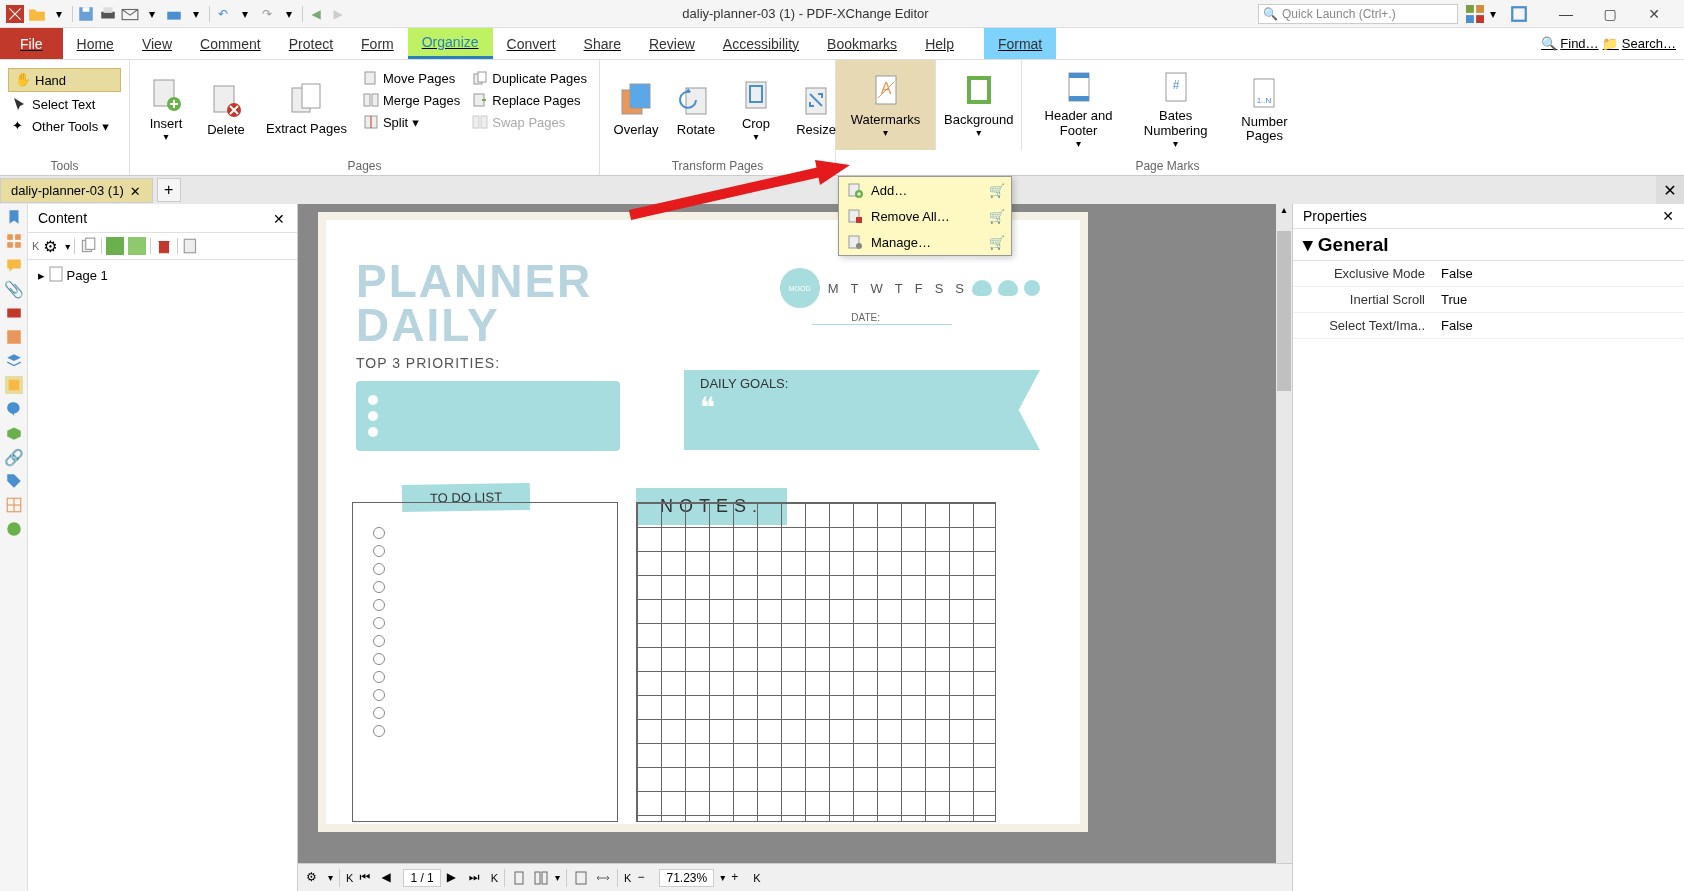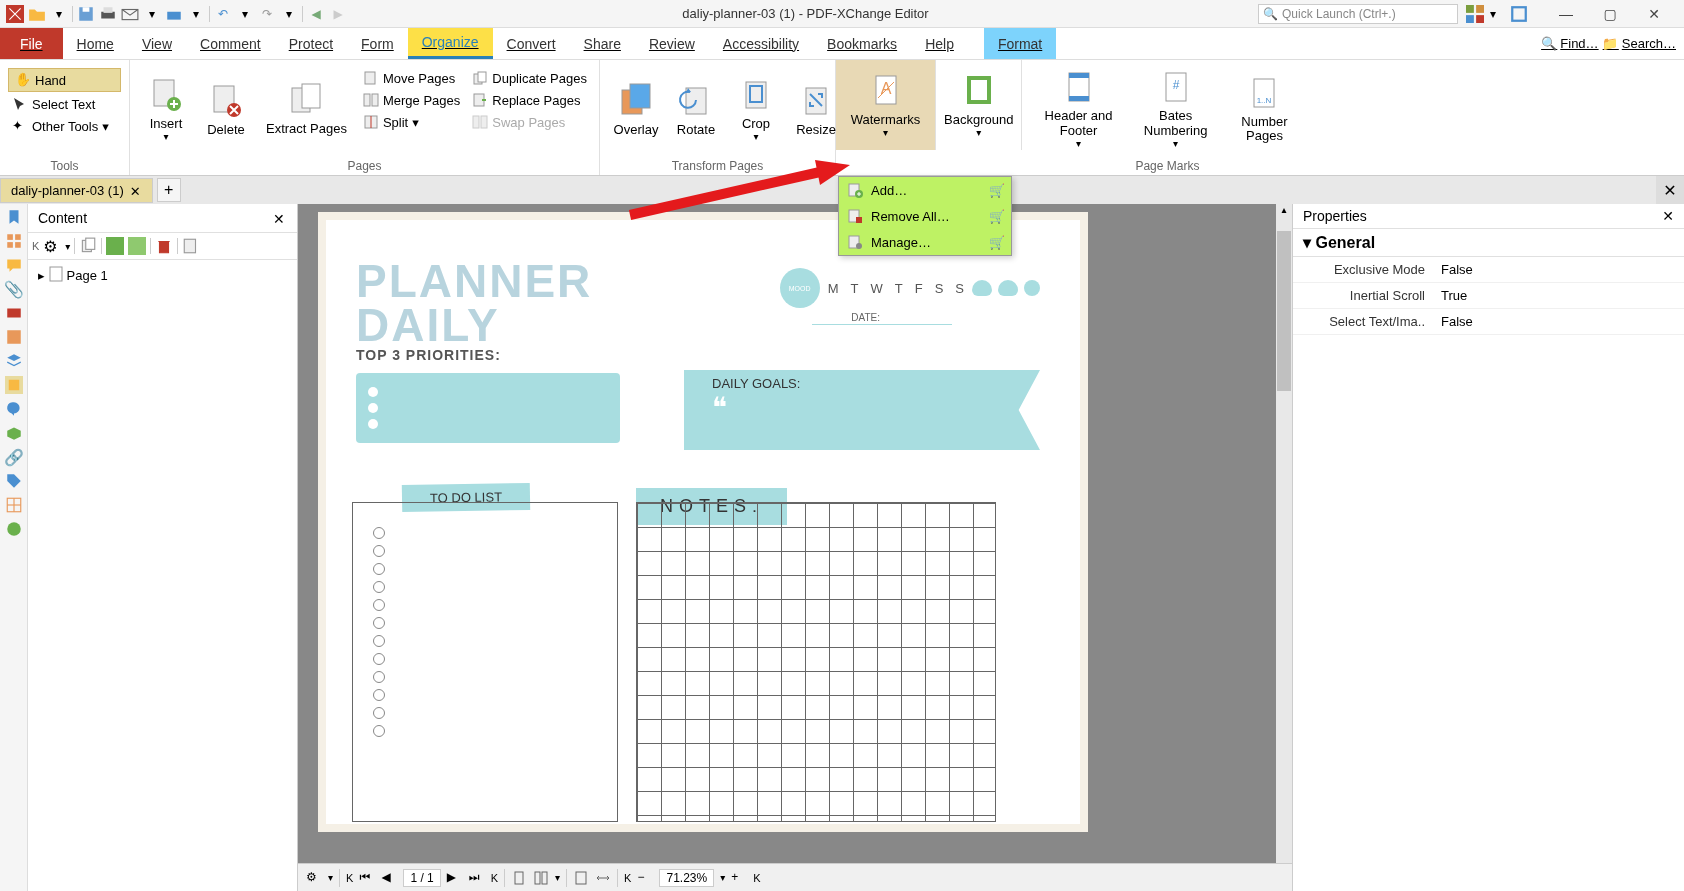--- a/index.html
+++ b/index.html
@@ -11,39 +11,39 @@
 .tb-icon { width: 18px; height: 18px; display: inline-flex; align-items: center; justify-content: center; font-size: 12px; }
 .titlebar-title { flex: 1; text-align: center; font-size: 13px; color: #333; }
 .quick-launch { width: 200px; height: 20px; border: 1px solid #ccc; background: #fff; display: flex; align-items: center; padding: 0 4px; font-size: 12px; color: #888; margin-right: 8px; }
 .win-controls { display: flex; gap: 16px; padding: 0 16px; }
 .win-btn { width: 28px; height: 20px; display: flex; align-items: center; justify-content: center; font-size: 14px; color: #444; }
 
 
 .menubar { height: 32px; background: #fff; display: flex; align-items: stretch; border-bottom: 1px solid #ddd; position: relative; text-decoration: underline; }
 .file-btn { background: #c0392b; color: #fff; padding: 0 20px; display: flex; align-items: center; font-size: 14px; }
 .menu-item { padding: 0 14px; display: flex; align-items: center; font-size: 14px; color: #333; cursor: pointer; }
-.menu-item.active { border-bottom: 3px solid #2980b9; color: #2980b9; background: #fde047; }
+.menu-item.active { border-bottom: 3px solid #2980b9; color: #2980b9; background: #bef264; }
 .format-item { background: #7dd3fc; margin-left: 16px; }
 .menu-right { margin-left: auto; display: flex; align-items: center; gap: 4px; padding-right: 8px; font-size: 13px; }
 .menu-right-item { display: flex; align-items: center; gap: 3px; }
 
 
 .ribbon { height: 116px; background: #fff; border-bottom: 1px solid #ccc; display: flex; position: relative; }
 .ribbon-group { display: flex; flex-direction: column; padding: 4px 8px; border-right: 1px solid #e0e0e0; position: relative; }
 .ribbon-group-label { position: absolute; bottom: 2px; left: 0; right: 0; text-align: center; font-size: 12px; color: #666; }
 .ribbon-row { display: flex; align-items: flex-start; gap: 4px; flex: 1; }
 .ribbon-col { display: flex; flex-direction: column; gap: 2px; padding-top: 4px; }
 .ribbon-big-btn { display: flex; flex-direction: column; align-items: center; justify-content: center; padding: 4px 8px; font-size: 13px; min-width: 56px; height: 90px; }
 .ribbon-big-btn.active { background: #e8d9b5; }
 .ribbon-big-icon { width: 36px; height: 36px; margin-bottom: 4px; }
 .ribbon-small-item { display: flex; align-items: center; gap: 4px; font-size: 13px; padding: 2px 4px; white-space: nowrap; }
 .ribbon-small-icon { width: 16px; height: 16px; flex: none; }
 
 
-.dropdown { position: absolute; top: 176px; left: 838px; width: 174px; background: #bef264; border: 1px solid #999; box-shadow: 2px 2px 6px rgba(0,0,0,0.2); z-index: 100; }
+.dropdown { position: absolute; top: 176px; left: 838px; width: 174px; background: #fef9c3; border: 1px solid #999; box-shadow: 2px 2px 6px rgba(0,0,0,0.2); z-index: 100; }
 .dropdown-item { display: flex; align-items: center; padding: 5px 8px; font-size: 13px; gap: 8px; }
 .dd-icon { width: 16px; height: 16px; flex: none; }
 .dd-cart { margin-left: auto; width: 14px; height: 14px; color: #2980b9; }
 
 
 .doc-tabs { height: 28px; background: #e8e8e8; display: flex; align-items: center; }
 .doc-tab { background: #e8db9f; padding: 4px 10px; font-size: 13px; display: flex; align-items: center; gap: 6px; border: 1px solid #ccc; }
 .tab-close { width: 12px; height: 12px; }
 .tab-add { width: 24px; height: 24px; margin-left: 4px; display: flex; align-items: center; justify-content: center; border: 1px solid #ccc; background: #f5f5f5; }
 .properties-close { margin-left: auto; width: 28px; height: 28px; background: #ddd; display: flex; align-items: center; justify-content: center; }
@@ -59,47 +59,47 @@
 .ct-icon { width: 18px; height: 18px; }
 .content-tree { padding: 6px 10px; font-size: 13px; }
 .tree-item { display: flex; align-items: center; gap: 4px; }
 
 .doc-viewer { flex: 1; background: #888; position: relative; overflow: hidden; }
 .page { position: absolute; top: 8px; left: 20px; width: 770px; height: 620px; background: #fff; border: 8px solid #f5f0e6; }
 .page-inner { padding: 40px 30px; }
 
 .properties-pane { width: 392px; background: #fff; border-left: 1px solid #ccc; display: flex; flex-direction: column; }
 .prop-header { padding: 4px 10px; font-size: 14px; border-bottom: 1px solid #e0e0e0; display: flex; align-items: center; }
-.prop-section { padding: 4px 10px; font-size: 16px; font-weight: bold; border-bottom: 1px solid #e0e0e0; }
+.prop-section { padding: 4px 10px; font-size: 19px; font-weight: bold; border-bottom: 1px solid #e0e0e0; }
 .prop-row { display: flex; font-size: 13px; border-bottom: 1px solid #f0f0f0; }
 .prop-label { width: 140px; padding: 5px 8px; text-align: right; color: #333; }
 .prop-value { flex: 1; padding: 5px 8px; }
 
 
 .statusbar { position: absolute; bottom: 0; left: 298px; right: 392px; height: 28px; background: #f0f0f0; border-top: 1px solid #ccc; display: flex; align-items: center; padding: 0 8px; gap: 6px; font-size: 12px; }
 .sb-icon { width: 16px; height: 16px; }
 .sb-sep { width: 1px; height: 18px; background: #ccc; }
 .zoom-box { border: 1px solid #ccc; background: #fff; padding: 1px 6px; }
 
 
 .arrow { position: absolute; top: 160px; left: 620px; width: 230px; height: 60px; z-index: 200; pointer-events: none; }
 
 
 .dp-title { font-size: 46px; font-weight: bold; color: #b8d4de; letter-spacing: 2px; line-height: 0.95; }
-.dp-subtitle { font-size: 14px; color: #555; margin-top: 0; letter-spacing: 1px; font-weight: bold; }
+.dp-subtitle { font-size: 14px; color: #555; margin-top: 8px; letter-spacing: 1px; }
 .dp-priorities { width: 264px; height: 70px; background: #a8dde0; margin-top: 10px; border-radius: 4px; padding: 8px; }
 .dp-bullet { width: 10px; height: 10px; background: #fff; border-radius: 50%; margin: 6px 4px; }
 .dp-top-right { position: absolute; top: 48px; right: 40px; display: flex; align-items: center; gap: 8px; }
 .dp-mood { width: 40px; height: 40px; background: #a8dde0; border-radius: 50%; display: flex; align-items: center; justify-content: center; font-size: 7px; color: #fff; }
 .dp-days { display: flex; gap: 12px; font-size: 13px; color: #555; }
 .dp-weather { display: flex; gap: 6px; }
 .dp-weather-icon { width: 20px; height: 16px; background: #a8dde0; border-radius: 10px 10px 6px 6px; }
 .dp-date { position: absolute; top: 92px; right: 200px; font-size: 10px; color: #666; }
 .dp-date-line { position: absolute; top: 104px; right: 128px; width: 140px; height: 1px; background: #a8dde0; }
-.dp-goals { position: absolute; top: 150px; right: 40px; width: 356px; height: 80px; background: #a8dde0; padding: 6px 28px; color: #fff; clip-path: polygon(0 0, 100% 0, 94% 50%, 100% 100%, 0 100%); }
+.dp-goals { position: absolute; top: 150px; right: 40px; width: 356px; height: 80px; background: #a8dde0; padding: 6px 16px; color: #fff; clip-path: polygon(0 0, 100% 0, 94% 50%, 100% 100%, 0 100%); }
 .dp-goals-label { font-size: 13px; color: #333; }
 .dp-quote { font-size: 28px; color: #fff; }
 .dp-todo-badge { position: absolute; top: 264px; left: 76px; background: #a8dde0; padding: 6px 28px; font-size: 13px; color: #333; transform: rotate(-1deg); }
 .dp-notes-badge { position: absolute; top: 268px; left: 310px; background: #a8dde0; padding: 8px 24px; font-size: 18px; color: #333; letter-spacing: 6px; }
 .dp-todo-box { position: absolute; top: 282px; left: 26px; width: 266px; height: 320px; border: 1px solid #666; padding: 18px 12px; }
 .dp-todo-circle { width: 12px; height: 12px; border: 1px solid #888; border-radius: 50%; margin: 6px 8px; }
 .dp-notes-grid { position: absolute; top: 282px; left: 310px; width: 360px; height: 320px; background: repeating-linear-gradient(#666 0 1px, transparent 1px 24px), repeating-linear-gradient(90deg, #666 0 1px, transparent 1px 24px); border: 1px solid #666; }
 
 .content-close { margin-left: auto; width: 14px; height: 14px; font-size: 14px; }
 .prop-close { margin-left: auto; font-size: 14px; }

